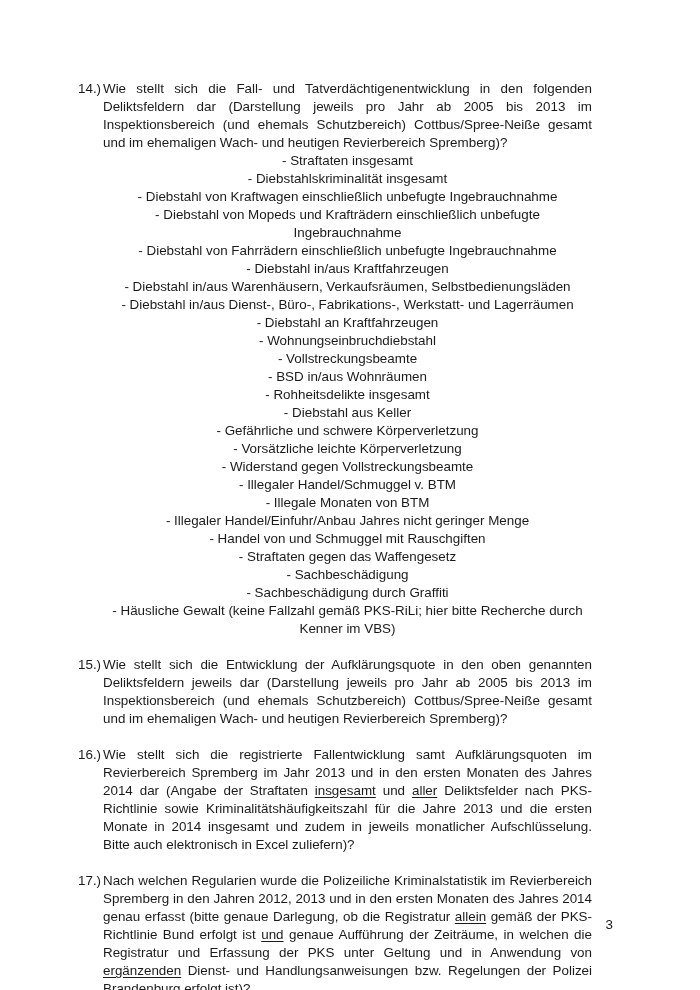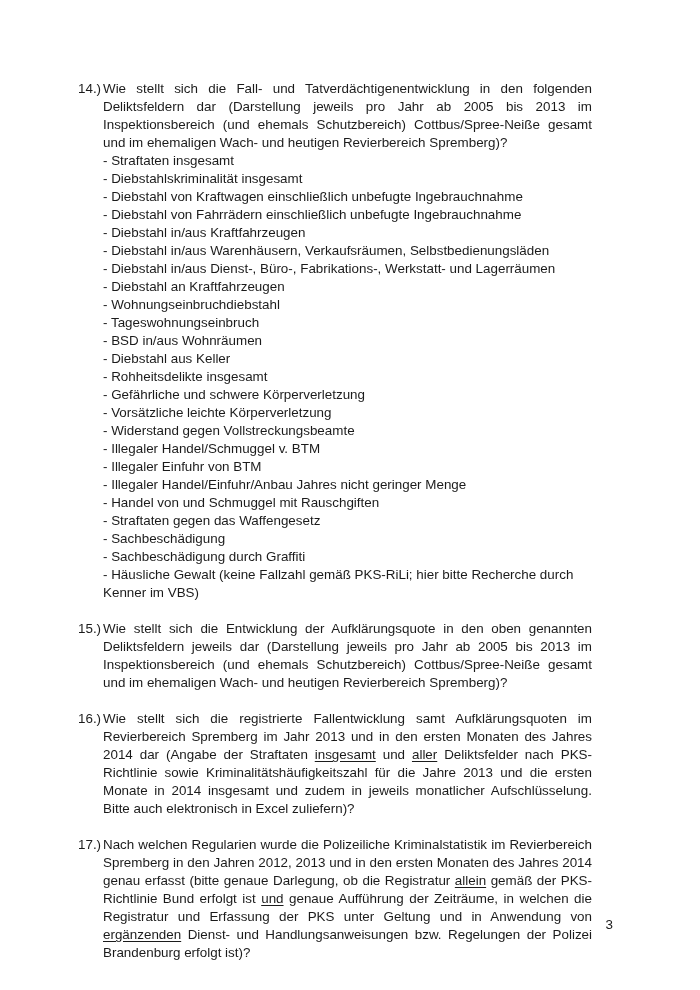--- a/index.html
+++ b/index.html
@@ -36,21 +36,21 @@
   }
   .qtext {
     text-align: justify;
     text-justify: inter-word;
   }
   .qtext .u {
     text-decoration: underline;
     text-underline-offset: 2px;
   }
   .qlist {
-    text-align: left;
+    text-align: center;
   }
   .list-line {
     white-space: normal;
   }
   .pagenum {
     position: absolute;
     top: 916px;
     right: 87px;
   }
 </style>
@@ -60,35 +60,36 @@
 <div class="page">
   <div>
   <div class="question">
     <div class="qnum">14.)</div>
     <div class="qbody">
       <div class="qtext"><span>Wie stellt sich die Fall- und Tatverdächtigenentwicklung in den folgenden Deliktsfeldern dar (Darstellung jeweils pro Jahr ab 2005 bis 2013 im Inspektionsbereich (und ehemals Schutzbereich) Cottbus/Spree-Neiße gesamt und im ehemaligen Wach- und heutigen Revierbereich Spremberg)?</span></div>
       <div class="qlist">
             <div class="list-line">- Straftaten insgesamt</div>
             <div class="list-line">- Diebstahlskriminalität insgesamt</div>
             <div class="list-line">- Diebstahl von Kraftwagen einschließlich unbefugte Ingebrauchnahme</div>
+            <div class="list-line">- Diebstahl von Mopeds und Krafträdern einschließlich unbefugte Ingebrauchnahme</div>
             <div class="list-line">- Diebstahl von Fahrrädern einschließlich unbefugte Ingebrauchnahme</div>
             <div class="list-line">- Diebstahl in/aus Kraftfahrzeugen</div>
             <div class="list-line">- Diebstahl in/aus Warenhäusern, Verkaufsräumen, Selbstbedienungsläden</div>
             <div class="list-line">- Diebstahl in/aus Dienst-, Büro-, Fabrikations-, Werkstatt- und Lagerräumen</div>
             <div class="list-line">- Diebstahl an Kraftfahrzeugen</div>
             <div class="list-line">- Wohnungseinbruchdiebstahl</div>
-            <div class="list-line">- Tageswohnungseinbruch</div>
+            <div class="list-line">- Vollstreckungsbeamte</div>
             <div class="list-line">- BSD in/aus Wohnräumen</div>
+            <div class="list-line">- Rohheitsdelikte insgesamt</div>
             <div class="list-line">- Diebstahl aus Keller</div>
-            <div class="list-line">- Rohheitsdelikte insgesamt</div>
             <div class="list-line">- Gefährliche und schwere Körperverletzung</div>
             <div class="list-line">- Vorsätzliche leichte Körperverletzung</div>
             <div class="list-line">- Widerstand gegen Vollstreckungsbeamte</div>
             <div class="list-line">- Illegaler Handel/Schmuggel v. BTM</div>
-            <div class="list-line">- Illegaler Einfuhr von BTM</div>
+            <div class="list-line">- Illegale Monaten von BTM</div>
             <div class="list-line">- Illegaler Handel/Einfuhr/Anbau Jahres nicht geringer Menge</div>
             <div class="list-line">- Handel von und Schmuggel mit Rauschgiften</div>
             <div class="list-line">- Straftaten gegen das Waffengesetz</div>
             <div class="list-line">- Sachbeschädigung</div>
             <div class="list-line">- Sachbeschädigung durch Graffiti</div>
             <div class="list-line">- Häusliche Gewalt (keine Fallzahl gemäß PKS-RiLi; hier bitte Recherche durch Kenner im VBS)</div>
           </div>
     </div>
   </div>
 

